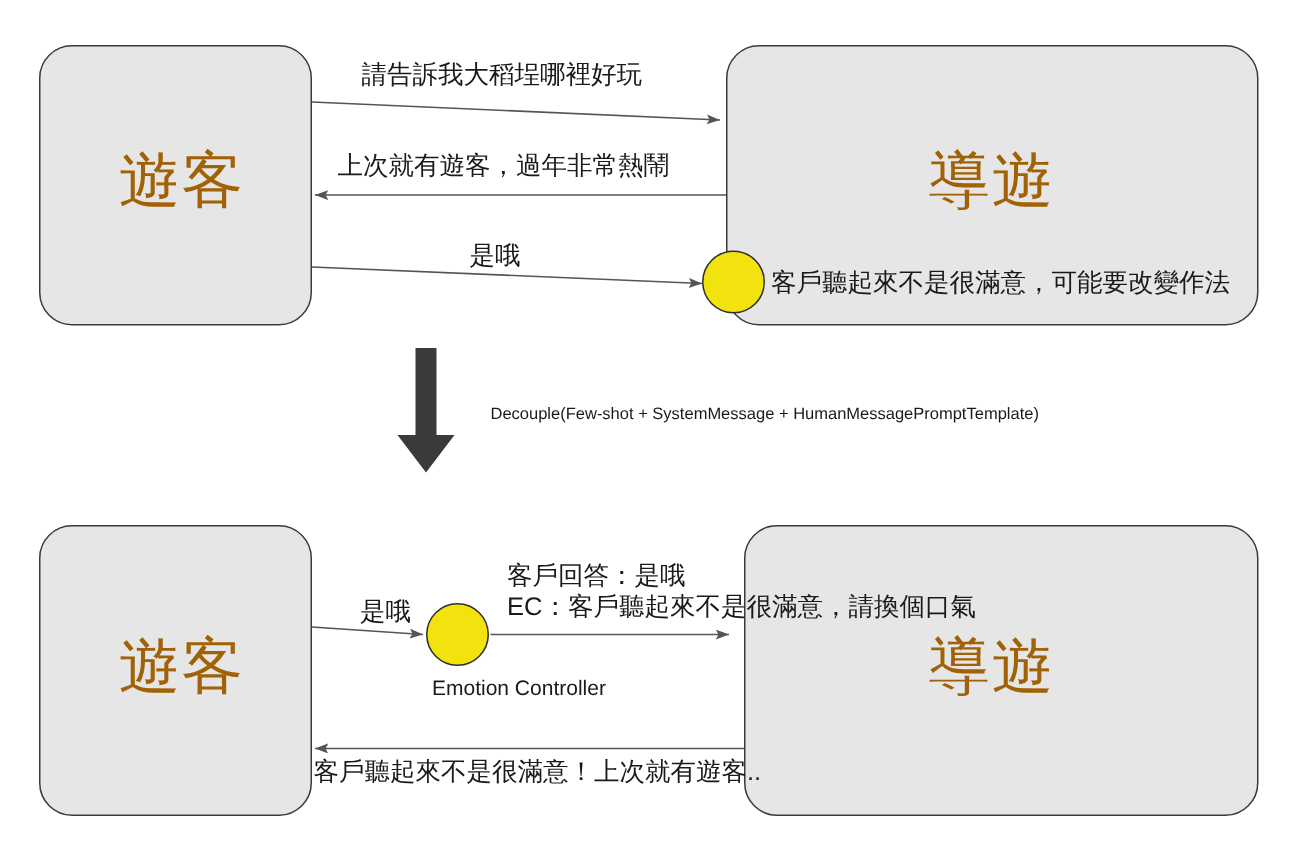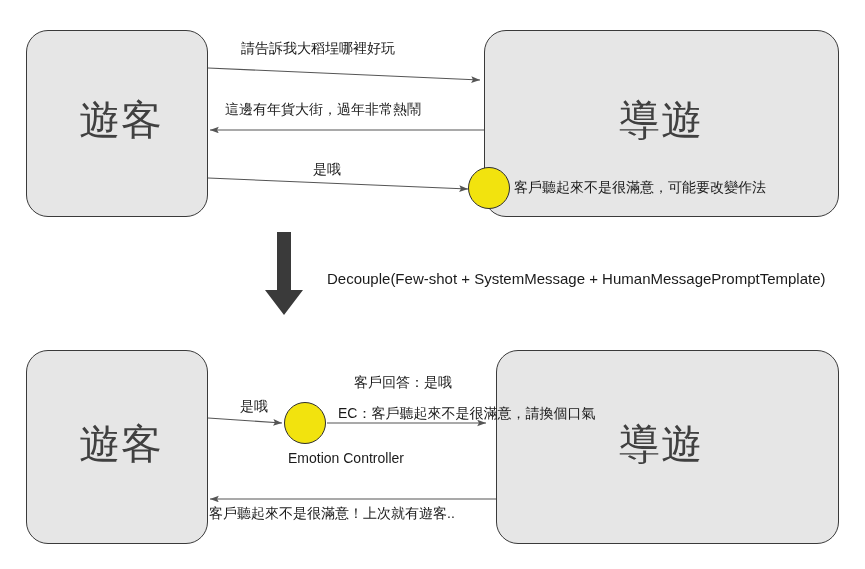--- a/index.html
+++ b/index.html
@@ -26,45 +26,45 @@
     position: absolute;
     background: #e6e6e6;
     border: 1.2px solid #3a3a3a;
     border-radius: 22px;
     box-sizing: border-box;
   }
   .node-label {
     position: absolute;
     font-size: 41px;
     font-weight: 400;
-    color: #404040;
+    color: #a16207;
     letter-spacing: 1px;
     white-space: nowrap;
     line-height: 1;
   }
   .edge-label {
     position: absolute;
-    font-size: 14px;
+    font-size: 17px;
     color: #1a1a1a;
     white-space: nowrap;
     line-height: 1.35;
   }
   .edge-label.latin {
     font-size: 14px;
   }
   .circle-node {
     position: absolute;
     border-radius: 50%;
     background: #f2e30e;
     border: 1.2px solid #2e2e2e;
     box-sizing: border-box;
   }
   .decouple-text {
     position: absolute;
-    font-size: 15px;
+    font-size: 11px;
     color: #1a1a1a;
     white-space: nowrap;
     text-align: center;
   }
 </style>
 </head>
 <body>
 
 <svg id="canvas" viewBox="0 0 865 569">
   <defs>
@@ -99,36 +99,36 @@
 <div class="node-box" style="left:26px; top:30px; width:182px; height:187px;"></div>
 <div class="node-label" style="left:73px; top:100px; width:96px; text-align:center;">遊客</div>
 
 <div class="node-box" style="left:484px; top:30px; width:355px; height:187px;"></div>
 <div class="node-label" style="left:613px; top:100px; width:96px; text-align:center;">導遊</div>
 
 <div class="circle-node" style="left:468px; top:167px; width:42px; height:42px;"></div>
 
 <div class="edge-label" style="left:241px; top:39px;">請告訴我大稻埕哪裡好玩</div>
 
-<div class="edge-label" style="left:225px; top:100px;">這邊有年貨大街，過年非常熱鬧</div>
+<div class="edge-label" style="left:225px; top:100px;">上次就有遊客，過年非常熱鬧</div>
 
 <div class="edge-label" style="left:313px; top:160px;">是哦</div>
 
 <div class="edge-label" style="left:514px; top:178px;">客戶聽起來不是很滿意，可能要改變作法</div>
 
 <div class="decouple-text" style="left:327px; top:270px;">Decouple(Few-shot + SystemMessage + HumanMessagePromptTemplate)</div>
 
 <div class="node-box" style="left:26px; top:350px; width:182px; height:194px;"></div>
 <div class="node-label" style="left:73px; top:424px; width:96px; text-align:center;">遊客</div>
 
 <div class="node-box" style="left:496px; top:350px; width:343px; height:194px;"></div>
 <div class="node-label" style="left:613px; top:424px; width:96px; text-align:center;">導遊</div>
 
 <div class="circle-node" style="left:284px; top:402px; width:42px; height:42px;"></div>
 <div class="edge-label latin" style="left:251px; top:449px;margin-left:37px;">Emotion Controller</div>
 
 <div class="edge-label" style="left:240px; top:397px;">是哦</div>
 
-<div class="edge-label" style="left:338px; top:373px;margin-left:16px;">客戶回答：是哦</div>
+<div class="edge-label" style="left:338px; top:373px;">客戶回答：是哦</div>
 
-<div class="edge-label" style="left:338px; top:404px;">EC：客戶聽起來不是很滿意，請換個口氣</div>
+<div class="edge-label" style="left:338px; top:394px;">EC：客戶聽起來不是很滿意，請換個口氣</div>
 
 <div class="edge-label" style="left:209px; top:504px;">客戶聽起來不是很滿意！上次就有遊客..</div>
 
 </body></html>

